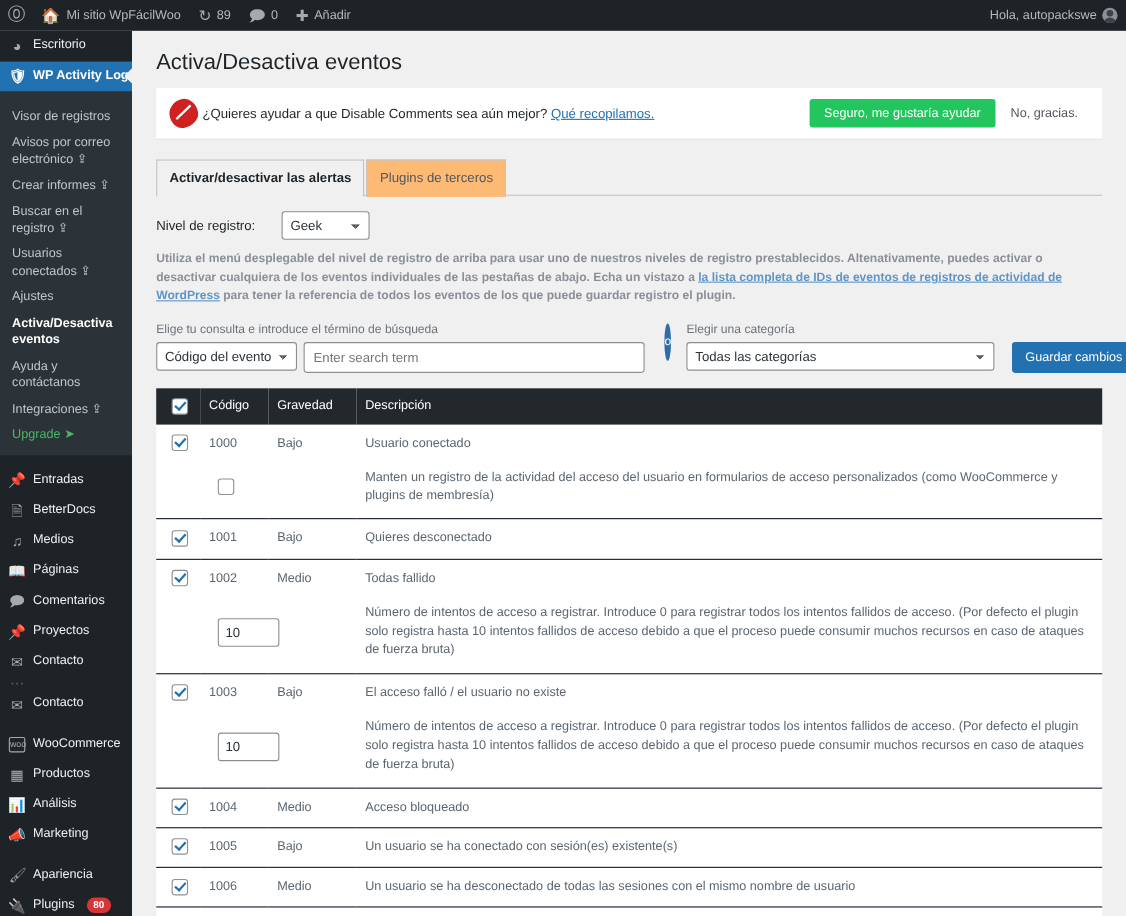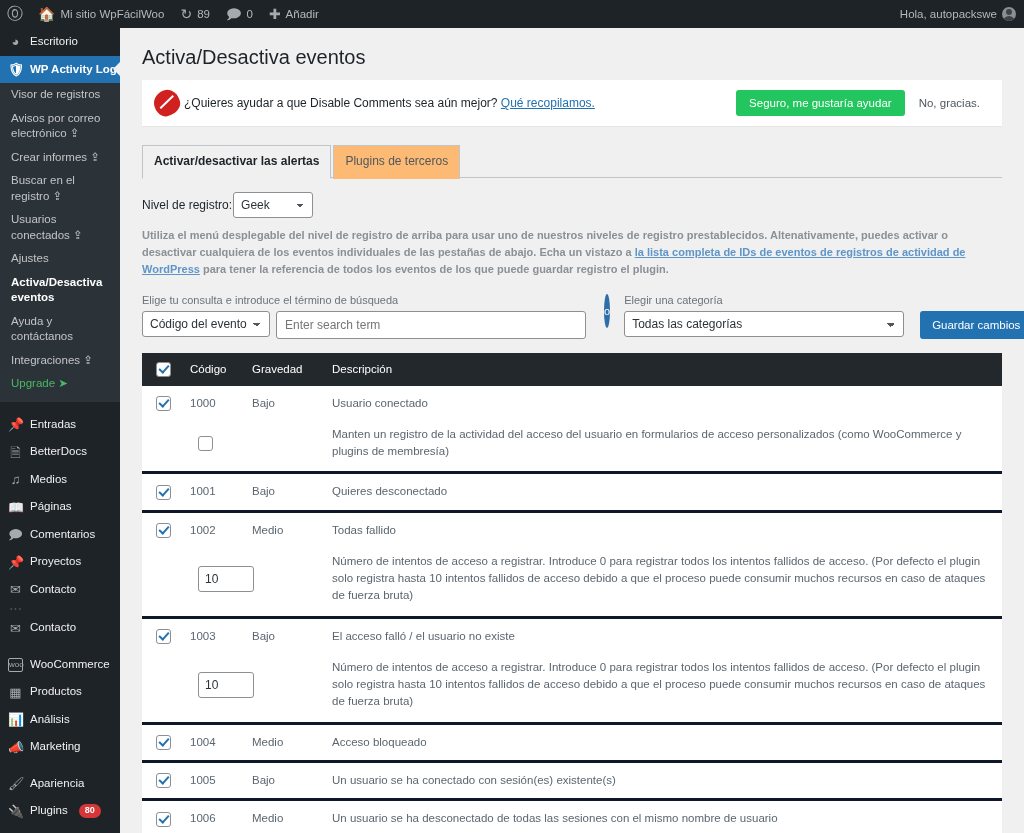--- a/index.html
+++ b/index.html
@@ -57,21 +57,21 @@
   .menu-row.current {
     background: #2271b1; color: #fff; font-weight: 600;
   }
   .menu-row.current .mi { color: #fff; }
   .menu-row.current::after {
     content: ""; position: absolute; right: -1px; top: 50%;
     transform: translateY(-50%);
     border-style: solid; border-width: 8px 8px 8px 0;
     border-color: transparent #f0f0f1 transparent transparent;
   }
-  .submenu { background: #2c3338; padding: 0 0 6px 0; }
+  .submenu { background: #2c3338; padding: 12px 0 6px 0; }
   .submenu .sub-row {
     padding: 4px 8px 4px 11px; color: #c3c4c7; line-height: 1.35;
     font-size: 11.5px;
   }
   .submenu .sub-row.active { color: #fff; font-weight: 700; }
   .submenu .sub-row.upgrade { color: #4ab866; }
   .sep { height: 9px; }
   .badge-pill {
     display: inline-block; background: #d63638; color: #fff;
     border-radius: 9px; font-size: 9px; font-weight: 700;
@@ -123,21 +123,21 @@
     position: relative; top: 1px;
   }
   .nav-tab.active {
     background: #f0f0f1; color: #1d2327; font-weight: 700;
     border-bottom: 1px solid #f0f0f1;
   }
   .tab-rule { border-top: 1px solid #c3c4c7; margin-bottom: 14px; }
 
   
   .row-level {
-    display: flex; align-items: center; gap: 1px;
+    display: flex; align-items: center; gap: 24px;
     font-size: 12px; color: #1d2327; margin-bottom: 9px;
   }
   select.wp-select, .fake-select {
     font-family: inherit; font-size: 12px; color: #2c3338;
     background: #fff; border: 1px solid #8c8f94; border-radius: 3px;
     padding: 4px 22px 4px 7px; height: 26px;
     -webkit-appearance: none; appearance: none;
     background-image: linear-gradient(45deg, transparent 50%, #50575e 50%),
                       linear-gradient(135deg, #50575e 50%, transparent 50%);
     background-position: calc(100% - 12px) 11px, calc(100% - 8px) 11px;
@@ -176,21 +176,21 @@
   
   .evt-table { width: 100%; border-collapse: collapse; background: #fff; }
   .evt-table thead th {
     background: #23282d; color: #fff; font-size: 11.5px; font-weight: 400;
     text-align: left; padding: 9px 8px;
   }
   .evt-table td {
     font-size: 11.5px; color: #5b6670; padding: 9px 8px;
     vertical-align: middle; line-height: 1.5;
   }
-  .evt-table tbody tr.main-row { border-top: 3px solid #0f172a; }
+  .evt-table tbody tr.main-row { border-top: 1px solid #0f172a; }
   .evt-table tbody tr.main-row:first-child { border-top: none; }
   .col-chk { width: 40px; padding-left: 14px !important; }
   .col-code { width: 62px; }
   .col-sev { width: 80px; }
   .col-desc { }
   tr.sub-row td { padding-top: 5px; padding-bottom: 11px; }
   tr.sub-row td.col-desc { padding-right: 14px; }
 
   .chk {
     -webkit-appearance: none; appearance: none;

